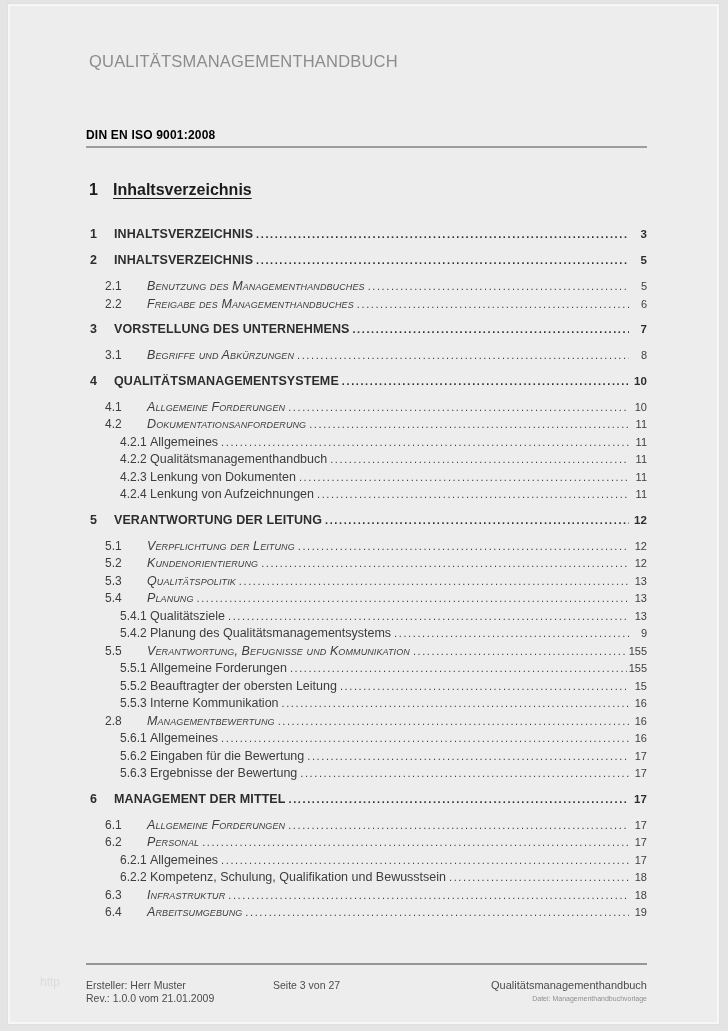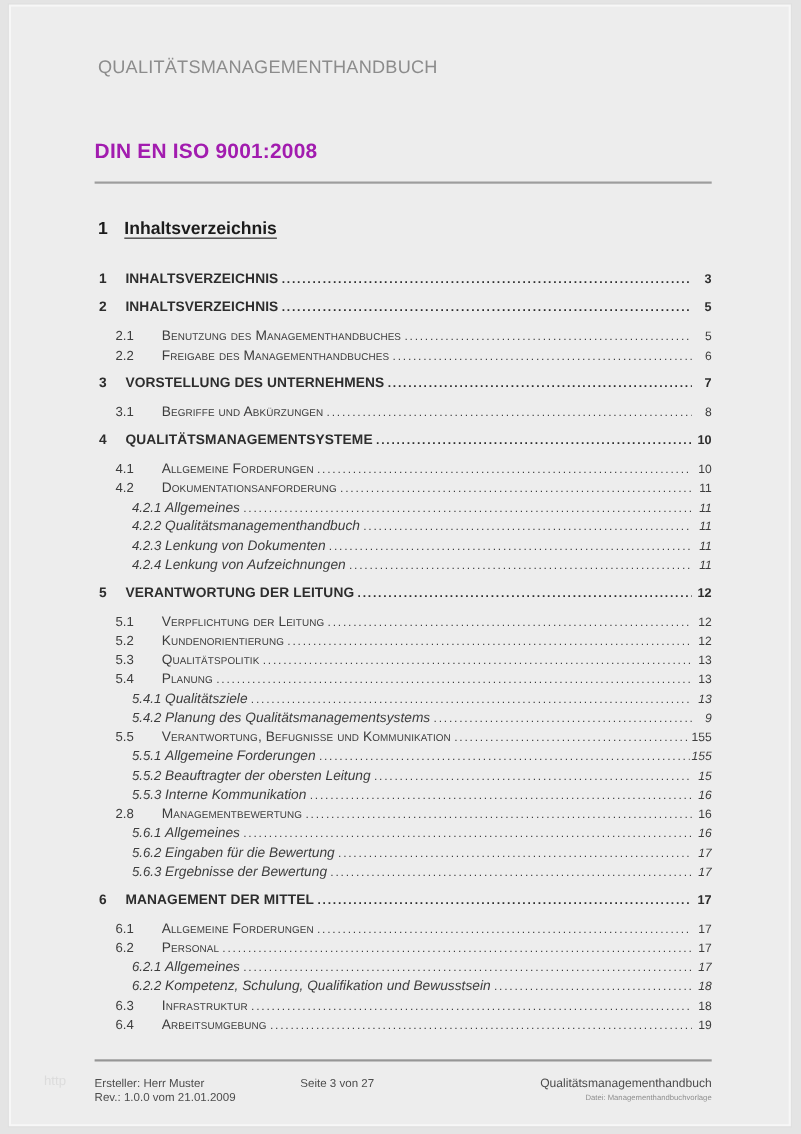--- a/index.html
+++ b/index.html
@@ -21,25 +21,25 @@
   }
   .doc-title {
     margin: 46px 0 0 3px;
     font-size: 16.5px;
     letter-spacing: 0.2px;
     color: #8c8c8c;
     font-weight: normal;
   }
   .din-heading {
     margin-top: 57px;
-    font-size: 19px;
+    font-size: 12px;
     font-weight: bold;
-    color: #a21caf;
+    color: #000000;
     border-bottom: 2px solid #9d9d9d;
-    padding-bottom: 15px;
+    padding-bottom: 4px;
     letter-spacing: 0.2px;
   }
   .sec-heading {
     margin-top: 33px;
     font-size: 16px;
     font-weight: bold;
     color: #1c1c1c;
     display: flex;
   }
   .sec-heading .sec-num { width: 24px; margin-left: 3px; }
@@ -73,23 +73,23 @@
     color: #2d2d2d;
     margin: 8px 0;
     height: 18px;
     letter-spacing: 0.1px;
   }
   .lv1 .num { width: 28px; padding-left: 4px; }
   .lv1 .pg { font-size: 11.5px; }
 
   .lv2 { font-size: 12.5px; height: 17.5px; }
   .lv2 .num { width: 42px; margin-left: 19px; font-size: 12px; }
-  .lv2 .label { font-variant: small-caps; letter-spacing: 0.1px; }
-
-  .lv3 { font-size: 12.5px; height: 17.5px; font-style: italic; }
+  .lv2 .label { font-variant: small-caps; letter-spacing: 0.1px; font-style: italic; }
+
+  .lv3 { font-size: 12.5px; height: 17.5px; }
   .lv3 .num { width: 30px; margin-left: 34px; font-size: 12px; }
 
   .footer {
     position: absolute;
     left: 76px; right: 70px;
     top: 957px;
     border-top: 2px solid #969696;
     padding-top: 14px;
     display: flex;
     font-size: 10.5px;

